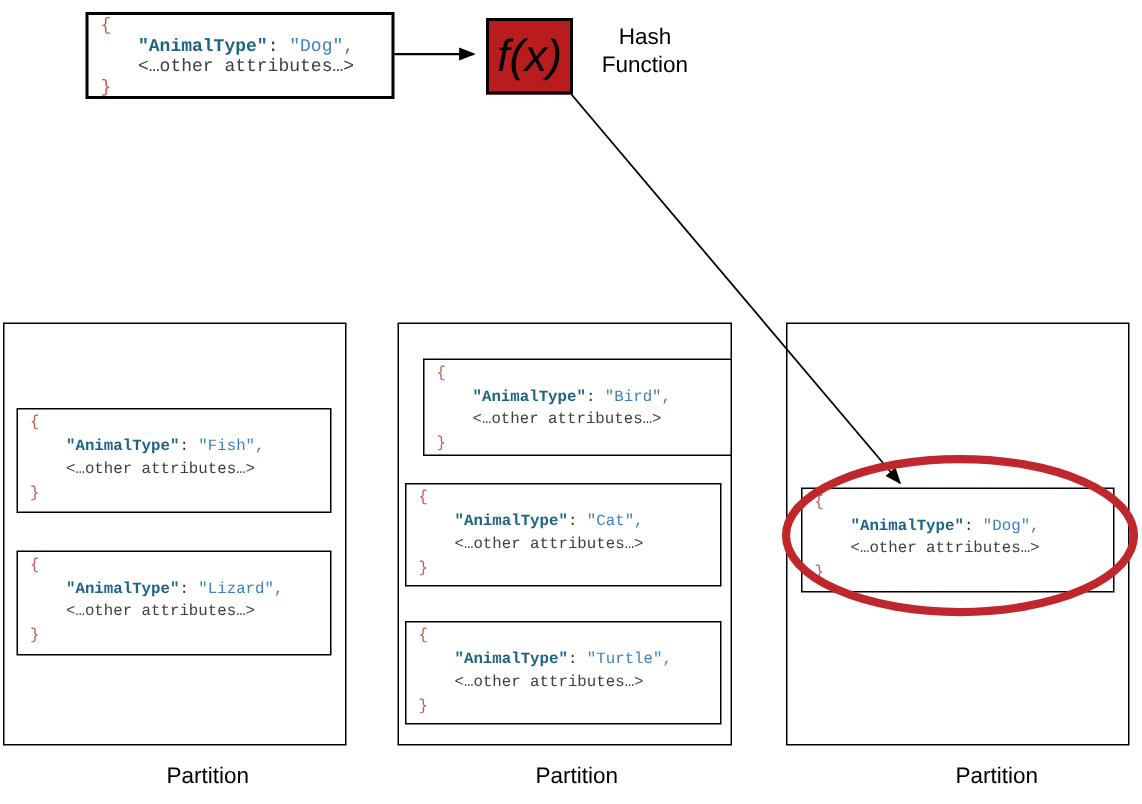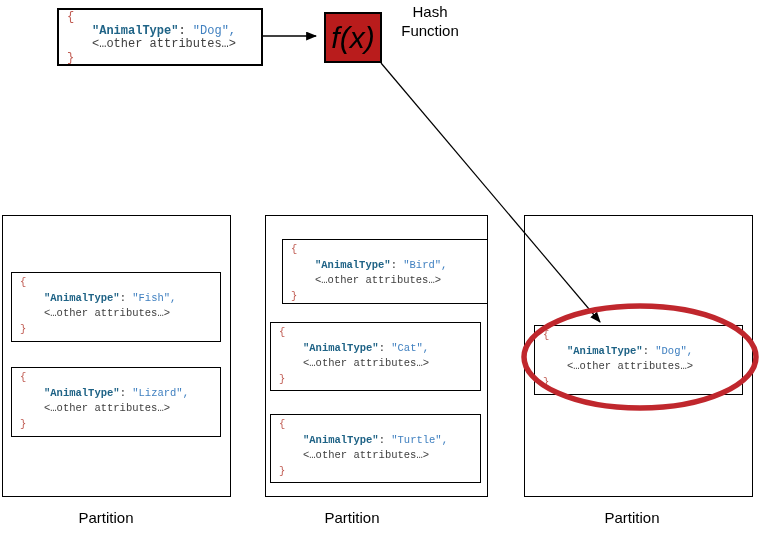--- a/index.html
+++ b/index.html
@@ -40,21 +40,21 @@
   #hash-box {
     position: absolute; left: 324px; top: 12px; width: 58px; height: 51px;
     box-sizing: border-box; border: 2px solid #000000; background: #b91c1c;
     display: flex; align-items: center; justify-content: center;
   }
   #hash-symbol {
     font-family: "Liberation Sans", sans-serif;
     font-style: italic; font-size: 30px; color: #000000;
   }
   #hash-label {
-    position: absolute; left: 392px; top: 2px; width: 76px;
+    position: absolute; left: 392px; top: 15px; width: 76px;
     text-align: center; font-size: 15px; line-height: 19px; color: #000000;
   }
 
   
   .partition {
     position: absolute; top: 215px; height: 282px;
     box-sizing: border-box; border: 1px solid #000000; background: #ffffff;
   }
   #p1 { left: 2px;   width: 229px; }
   #p2 { left: 265px; width: 223px; }
@@ -65,21 +65,21 @@
   }
   #p1 .doc-0 { left: 8px;  top: 56px;  width: 210px; height: 70px; }
   #p1 .doc-1 { left: 8px;  top: 151px; width: 210px; height: 70px; }
   #p2 .doc-0 { left: 16px; top: 23px;  width: 206px; height: 65px; }
   #p2 .doc-1 { left: 4px;  top: 106px; width: 211px; height: 69px; }
   #p2 .doc-2 { left: 4px;  top: 198px; width: 211px; height: 69px; }
   #p3 .doc-0 { left: 9px;  top: 109px; width: 209px; height: 70px; }
 
   .partition-label {
     position: absolute; top: 509px; width: 120px;
-    text-align: center; font-size: 15px; color: #000000;
+    text-align: right; font-size: 15px; color: #000000;
   }
   #plabel-0 { left: 46px; }
   #plabel-1 { left: 292px; }
   #plabel-2 { left: 572px; }
 
   
   #overlay {
     position: absolute; left: 0; top: 0; width: 761px; height: 536px;
     pointer-events: none; z-index: 10;
   }

